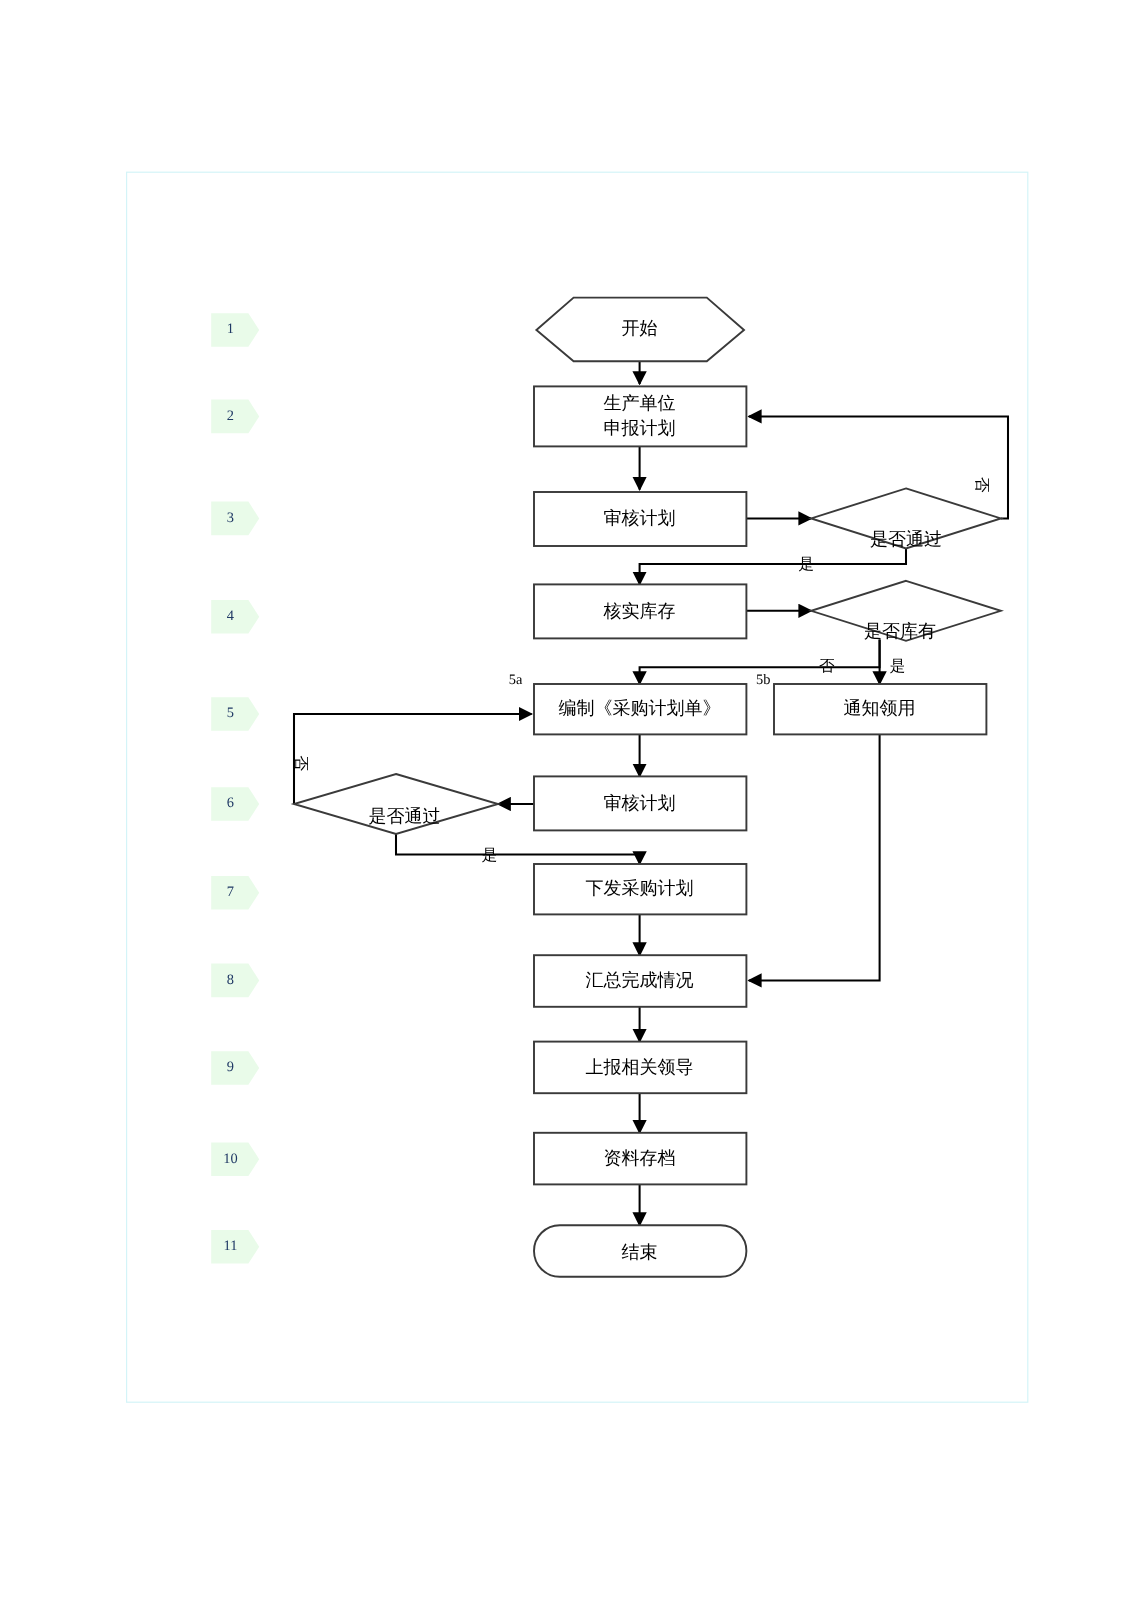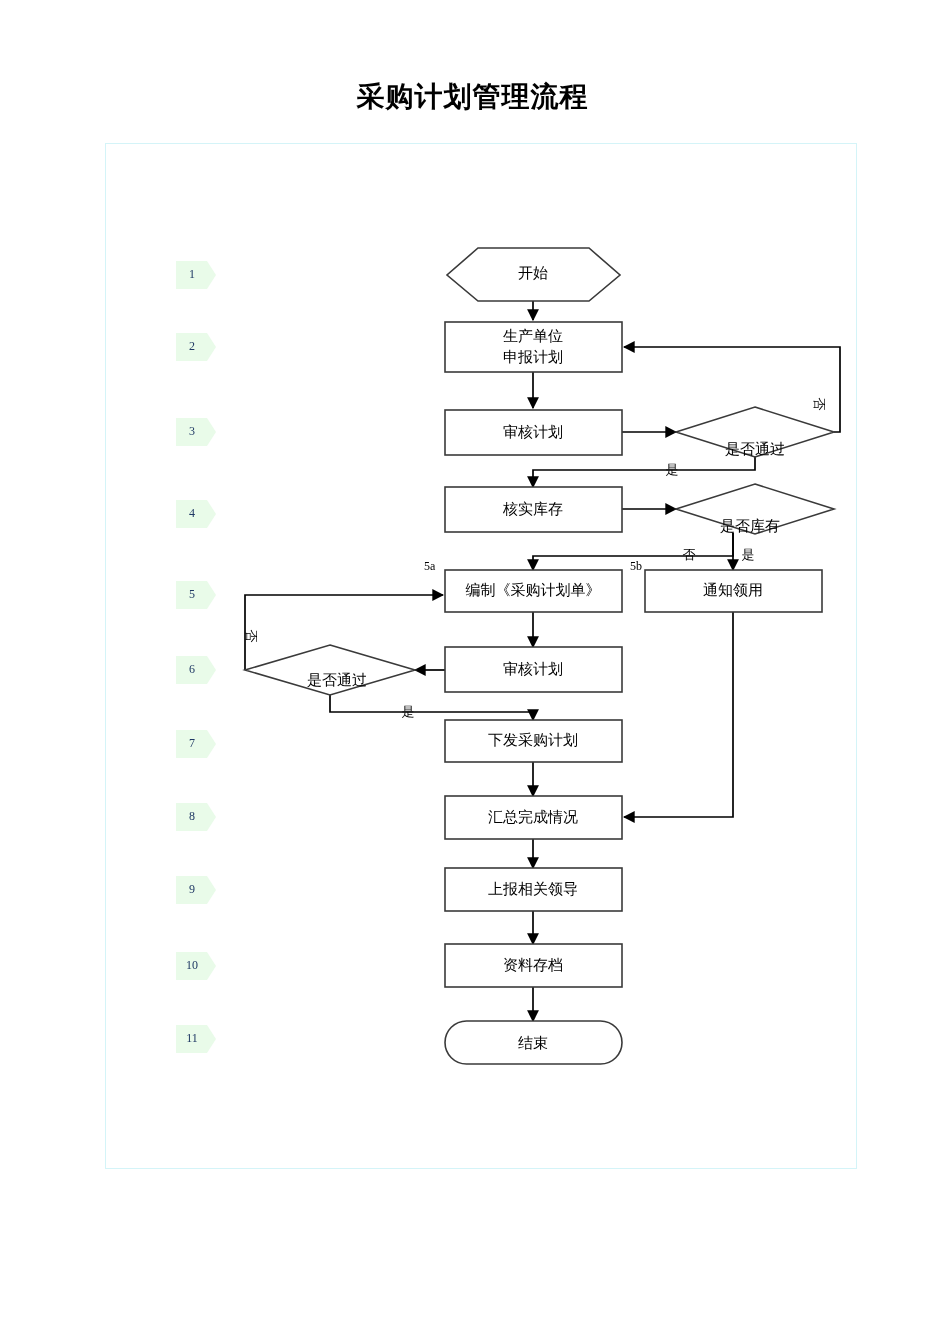--- a/index.html
+++ b/index.html
@@ -98,21 +98,20 @@
   .step-chip {
     fill: #e9fbe9;
     stroke: none;
   }
 </style>
 </head>
 <body>
 
 <div id="page">
 
-  <div id="doc-title">采购计划管理流程</div>
 
   <div id="frame"></div>
 
   <svg id="chart-svg" viewBox="0 0 945 1337" xmlns="http://www.w3.org/2000/svg">
 
     <defs>
       <marker id="arrow" viewBox="0 0 10 10" refX="9" refY="5" markerWidth="7" markerHeight="7" orient="auto-start-reverse">
         <path d="M 0 0 L 10 5 L 0 10 z" fill="#000000"></path>
       </marker>
     </defs>

